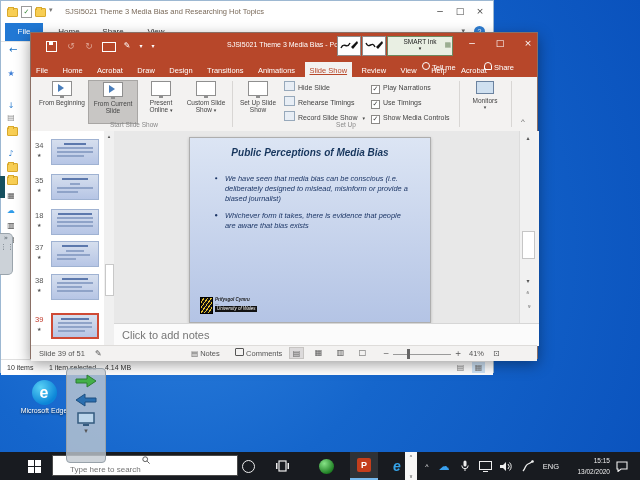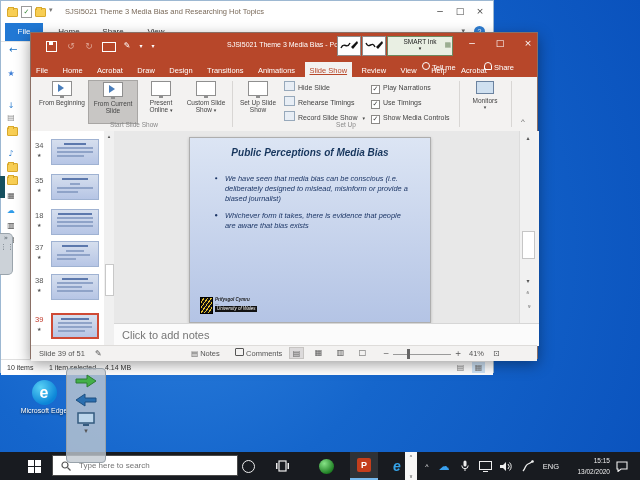--- a/index.html
+++ b/index.html
@@ -91,21 +91,21 @@
   .fitem{margin:5px auto 0;display:block;}
   
   #edgeicon{left:14px;top:380px;width:60px;text-align:center;z-index:2;}
   .edgeball{margin:0 auto;width:25px;height:25px;border-radius:50%;background:radial-gradient(circle at 35% 30%,#59d1f5,#0c86d8 70%);color:#fff;font-weight:bold;font-size:16px;line-height:25px;}
   .edgelabel{margin-top:2px;font-size:7px;color:#fff;text-shadow:0 1px 2px rgba(0,0,0,.8);line-height:8px;}
   
   #taskbar{left:0;top:452px;width:640px;height:28px;background:#181b20;z-index:50;}
   .tbico{top:0;height:28px;display:flex;align-items:center;justify-content:center;}
   #startgrid{width:13px;height:13px;display:grid;grid-template-columns:6px 6px;grid-template-rows:6px 6px;gap:1px;}
   #startgrid div{background:#fff;}
-  #searchbox{left:52px;top:3px;width:186px;height:21px;background:#fff;border:1px solid #4a4a4a;box-sizing:border-box;display:flex;align-items:center;}
+  #searchbox{left:52px;top:3px;width:186px;height:21px;background:#fff;border:1px solid #4a4a4a;box-sizing:border-box;display:flex;align-items:center;flex-direction:column;}
   #searchbox input{border:none;outline:none;font-size:8px;color:#444;width:150px;font-family:"Liberation Sans",sans-serif;background:transparent;}
   .trayico{color:#eee;font-size:9px;}
   #minisb{left:405px;top:0;width:12px;height:28px;background:#f7f7f7;z-index:55;font-size:5px;color:#333;text-align:center;}
   #clock{left:564px;top:3px;width:46px;text-align:right;font-size:6.5px;color:#eee;line-height:11px;}
 </style>
 </head>
 <body>
 
 <div class="abs" id="explorer">
   <div class="abs ex-title">

